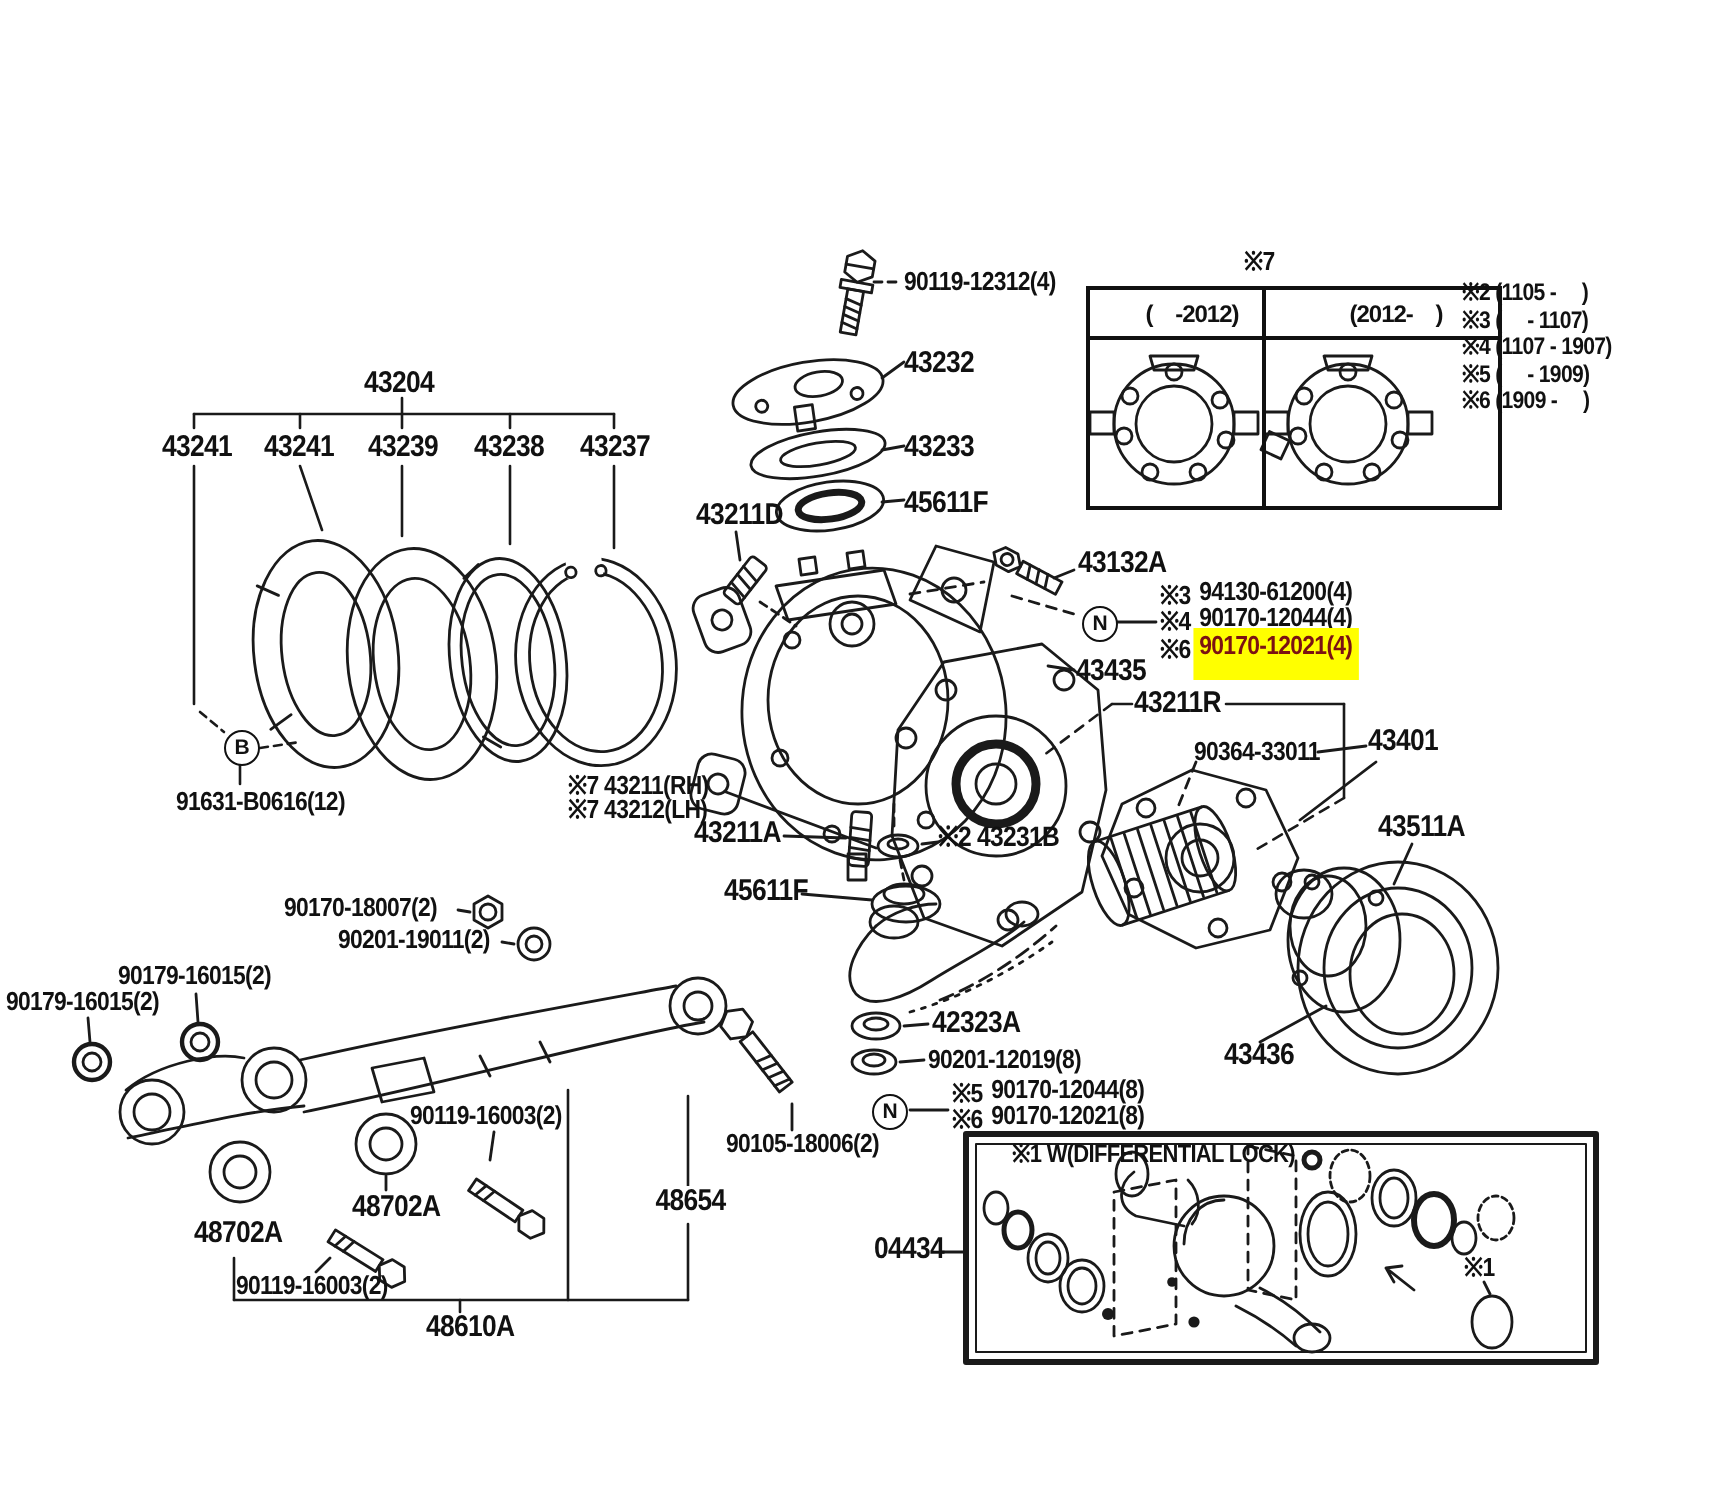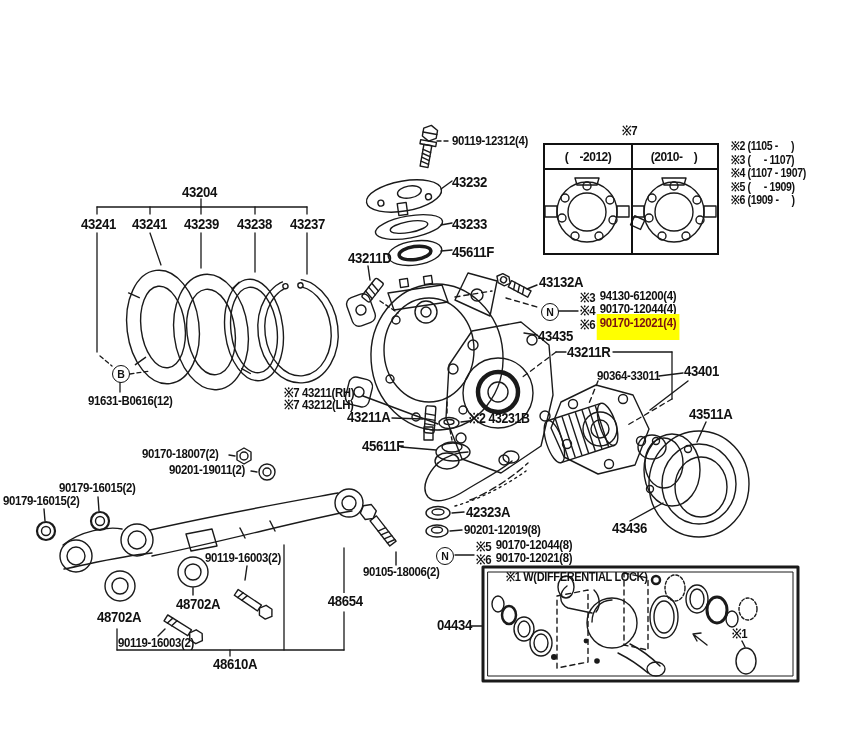--- a/index.html
+++ b/index.html
@@ -9,21 +9,21 @@
   .lbl{position:absolute;z-index:2;display:inline-block;font-weight:bold;font-size:13px;
        letter-spacing:-0.4px;white-space:pre;line-height:1.05;color:#111;
        transform:scaleX(.88);transform-origin:0 0;}
   .big{font-size:15px;}
   .noterow{position:absolute;z-index:2;display:flex;gap:5px;font-weight:bold;font-size:13px;
        letter-spacing:-0.4px;white-space:pre;transform:scaleX(.88);transform-origin:0 0;}
   .hl{background:#ffff00;color:#7b1212;padding:1px 4px 7px 3px;margin:-1px 0 -7px -3px;}
   .circ{position:absolute;z-index:2;width:16px;height:16px;border:1.7px solid #111;border-radius:50%;
        display:flex;align-items:center;justify-content:center;font-size:10.5px;font-weight:bold;
        background:#fff;line-height:1;}
-  #reftable{position:absolute;left:543px;top:143px;width:176px;height:112px;
+  #reftable{position:absolute;left:543px;top:143px;width:208px;height:112px;
        border:2px solid #111;z-index:1;box-sizing:border-box;}
   #reftable .hdr{display:flex;height:23px;border-bottom:2px solid #111;}
   #reftable .cell{flex:1;display:flex;align-items:center;justify-content:center;
        font-weight:bold;font-size:12px;letter-spacing:-0.5px;white-space:pre;}
   #reftable .cdiv{position:absolute;left:86px;top:0;bottom:0;width:2px;background:#111;}
   #notes{position:absolute;left:731px;top:140px;z-index:2;display:flex;flex-direction:column;
        gap:1px;font-weight:bold;font-size:12px;letter-spacing:-0.4px;white-space:pre;
        transform:scaleX(.88);transform-origin:0 0;line-height:1.05;}
   #difftitle{font-size:12.5px;}
 </style>
@@ -438,21 +438,21 @@
           <rect x="30" y="-6" width="12" height="11"></rect>
     <path d="M-12,-34 L12,-34 L10,-27 L-10,-27 Z"></path>
     <rect x="-34" y="20" width="11" height="10" transform="rotate(25)"></rect>
   </g>
 </g>
 </svg>
 
 <div id="reftable">
   <div class="hdr">
     <div class="cell">(    -2012)</div>
-    <div class="cell">(2010-    )</div>
+    <div class="cell">(2012-    )</div>
   </div>
   <div class="cdiv"></div>
 </div>
 <span class="lbl" style="left:622px;top:124px">※7</span>
 
 <div id="notes">
   <span>※2 (1105 -     )</span>
   <span>※3 (     - 1107)</span>
   <span>※4 (1107 - 1907)</span>
   <span>※5 (     - 1909)</span>

